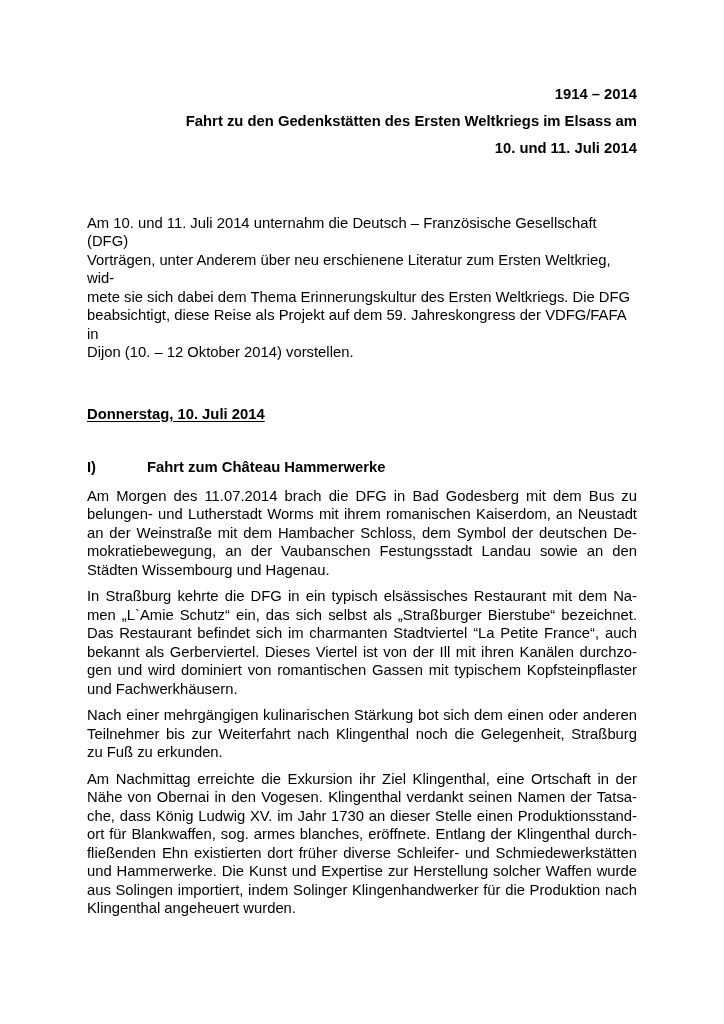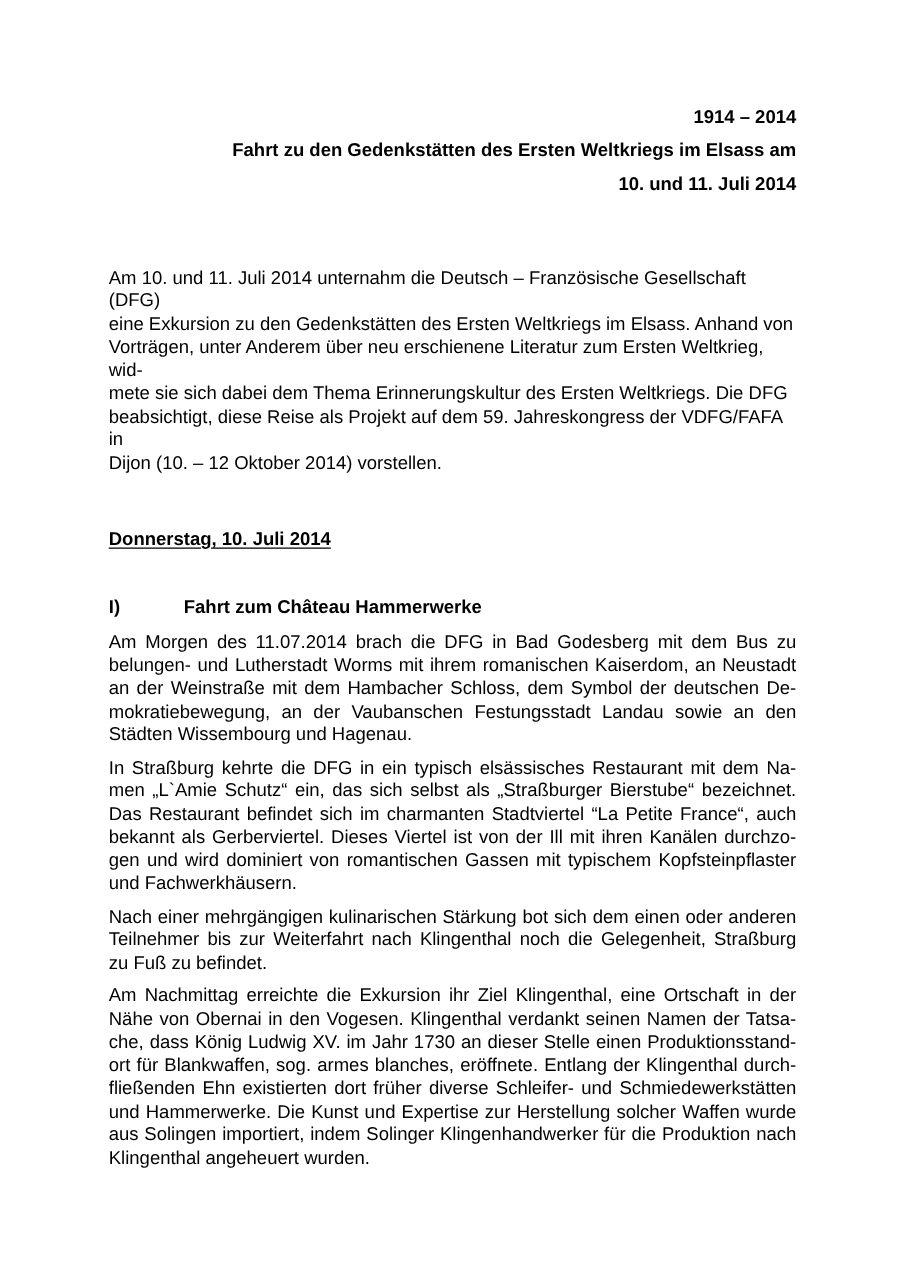--- a/index.html
+++ b/index.html
@@ -68,21 +68,20 @@
 <div class="page">
 
   <div class="title-block">
     <div class="title-line">1914 – 2014</div>
     <div class="title-line">Fahrt zu den Gedenkstätten des Ersten Weltkriegs im Elsass am</div>
     <div class="title-line">10. und 11. Juli 2014</div>
   </div>
 
   <div class="para intro">
     <div class="line">Am 10. und 11. Juli 2014 unternahm die Deutsch – Französische Gesellschaft (DFG)</div>
-    <div class="line">eine Exkursion zu den Gedenkstätten des Ersten Weltkriegs im Elsass. Anhand von</div>
     <div class="line">Vorträgen, unter Anderem über neu erschienene Literatur zum Ersten Weltkrieg, wid-</div>
     <div class="line">mete sie sich dabei dem Thema Erinnerungskultur des Ersten Weltkriegs. Die DFG</div>
     <div class="line">beabsichtigt, diese Reise als Projekt auf dem 59. Jahreskongress der VDFG/FAFA in</div>
     <div class="line">Dijon (10. – 12 Oktober 2014) vorstellen.</div>
   </div>
 
   <div class="day-heading">
     <span class="u">Donnerstag, 10. Juli 2014</span>
   </div>
 
@@ -104,21 +103,21 @@
     <div class="line jl">men „L`Amie Schutz“ ein, das sich selbst als „Straßburger Bierstube“ bezeichnet.</div>
     <div class="line jl">Das Restaurant befindet sich im charmanten Stadtviertel “La Petite France“, auch</div>
     <div class="line jl">bekannt als Gerberviertel. Dieses Viertel ist von der Ill mit ihren Kanälen durchzo-</div>
     <div class="line jl">gen und wird dominiert von romantischen Gassen mit typischem Kopfsteinpflaster</div>
     <div class="line">und Fachwerkhäusern.</div>
   </div>
 
   <div class="para justified para-follow">
     <div class="line jl">Nach einer mehrgängigen kulinarischen Stärkung bot sich dem einen oder anderen</div>
     <div class="line jl">Teilnehmer bis zur Weiterfahrt nach Klingenthal noch die Gelegenheit, Straßburg</div>
-    <div class="line">zu Fuß zu befindet.</div>
+    <div class="line">zu Fuß zu erkunden.</div>
   </div>
 
   <div class="para justified para-follow">
     <div class="line jl">Am Nachmittag erreichte die Exkursion ihr Ziel Klingenthal, eine Ortschaft in der</div>
     <div class="line jl">Nähe von Obernai in den Vogesen. Klingenthal verdankt seinen Namen der Tatsa-</div>
     <div class="line jl">che, dass König Ludwig XV. im Jahr 1730 an dieser Stelle einen Produktionsstand-</div>
     <div class="line jl">ort für Blankwaffen, sog. armes blanches, eröffnete. Entlang der Klingenthal durch-</div>
     <div class="line jl">fließenden Ehn existierten dort früher diverse Schleifer- und Schmiedewerkstätten</div>
     <div class="line jl">und Hammerwerke. Die Kunst und Expertise zur Herstellung solcher Waffen wurde</div>
     <div class="line jl">aus Solingen importiert, indem Solinger Klingenhandwerker für die Produktion nach</div>

